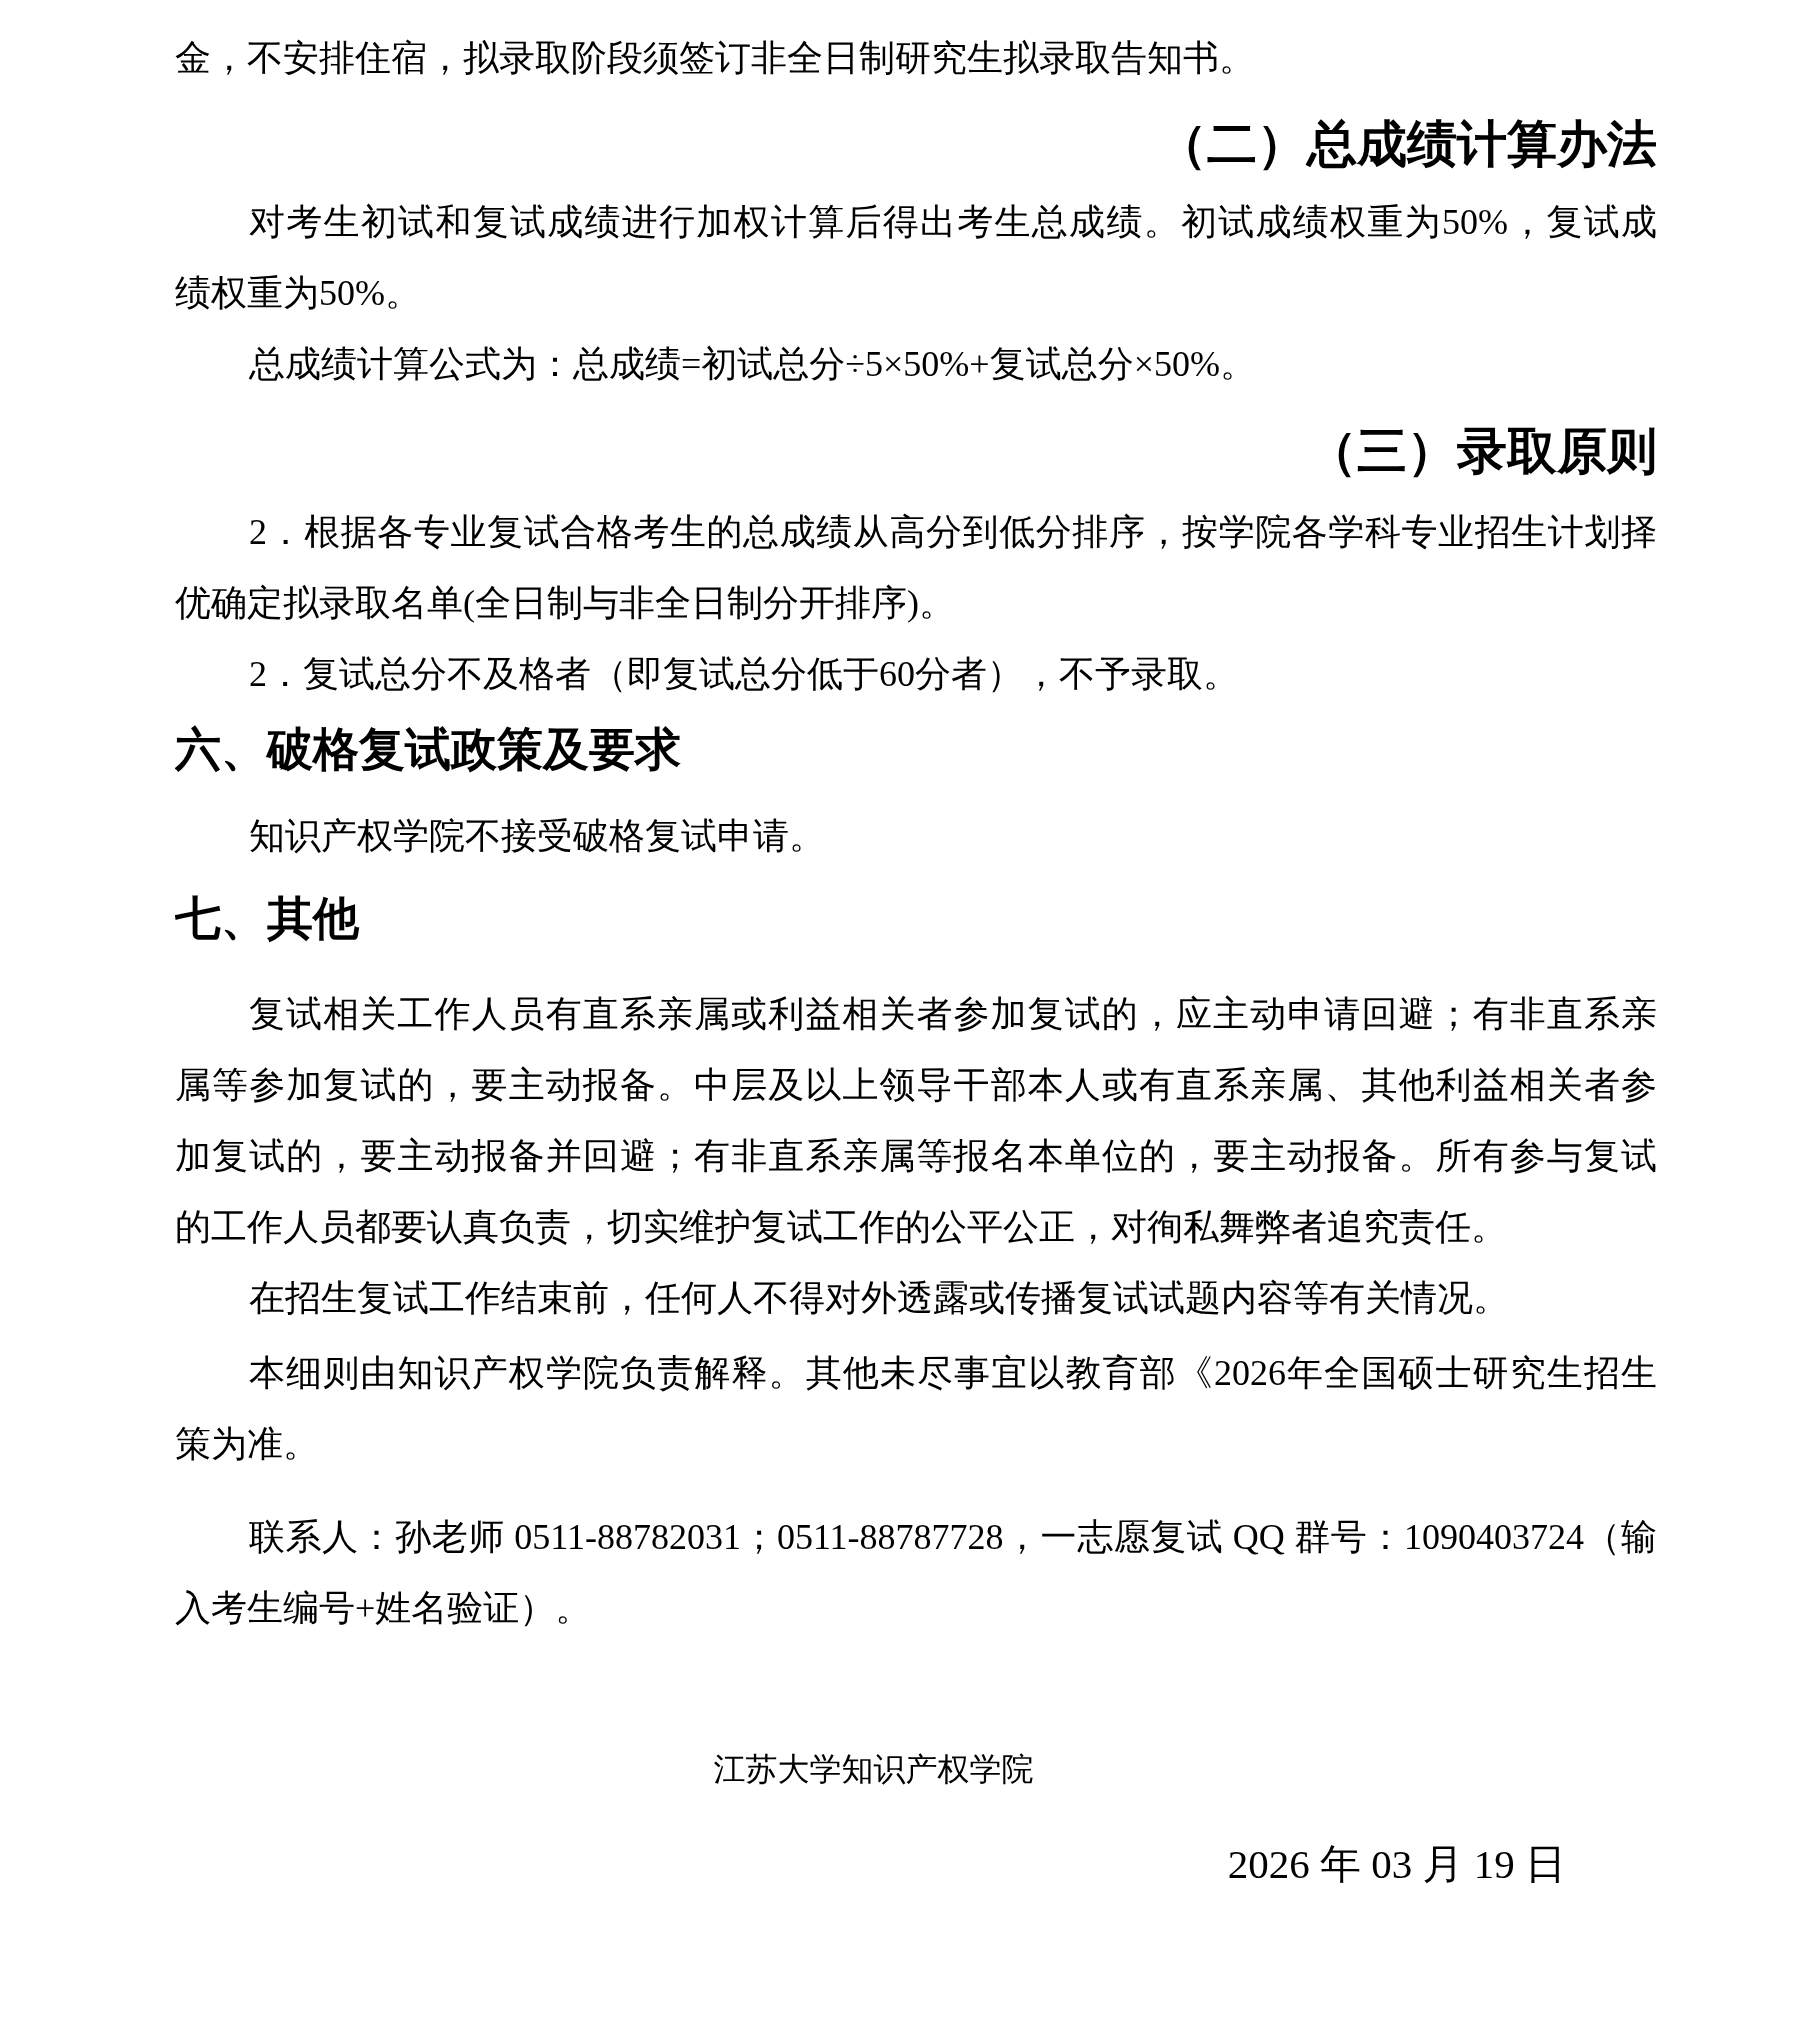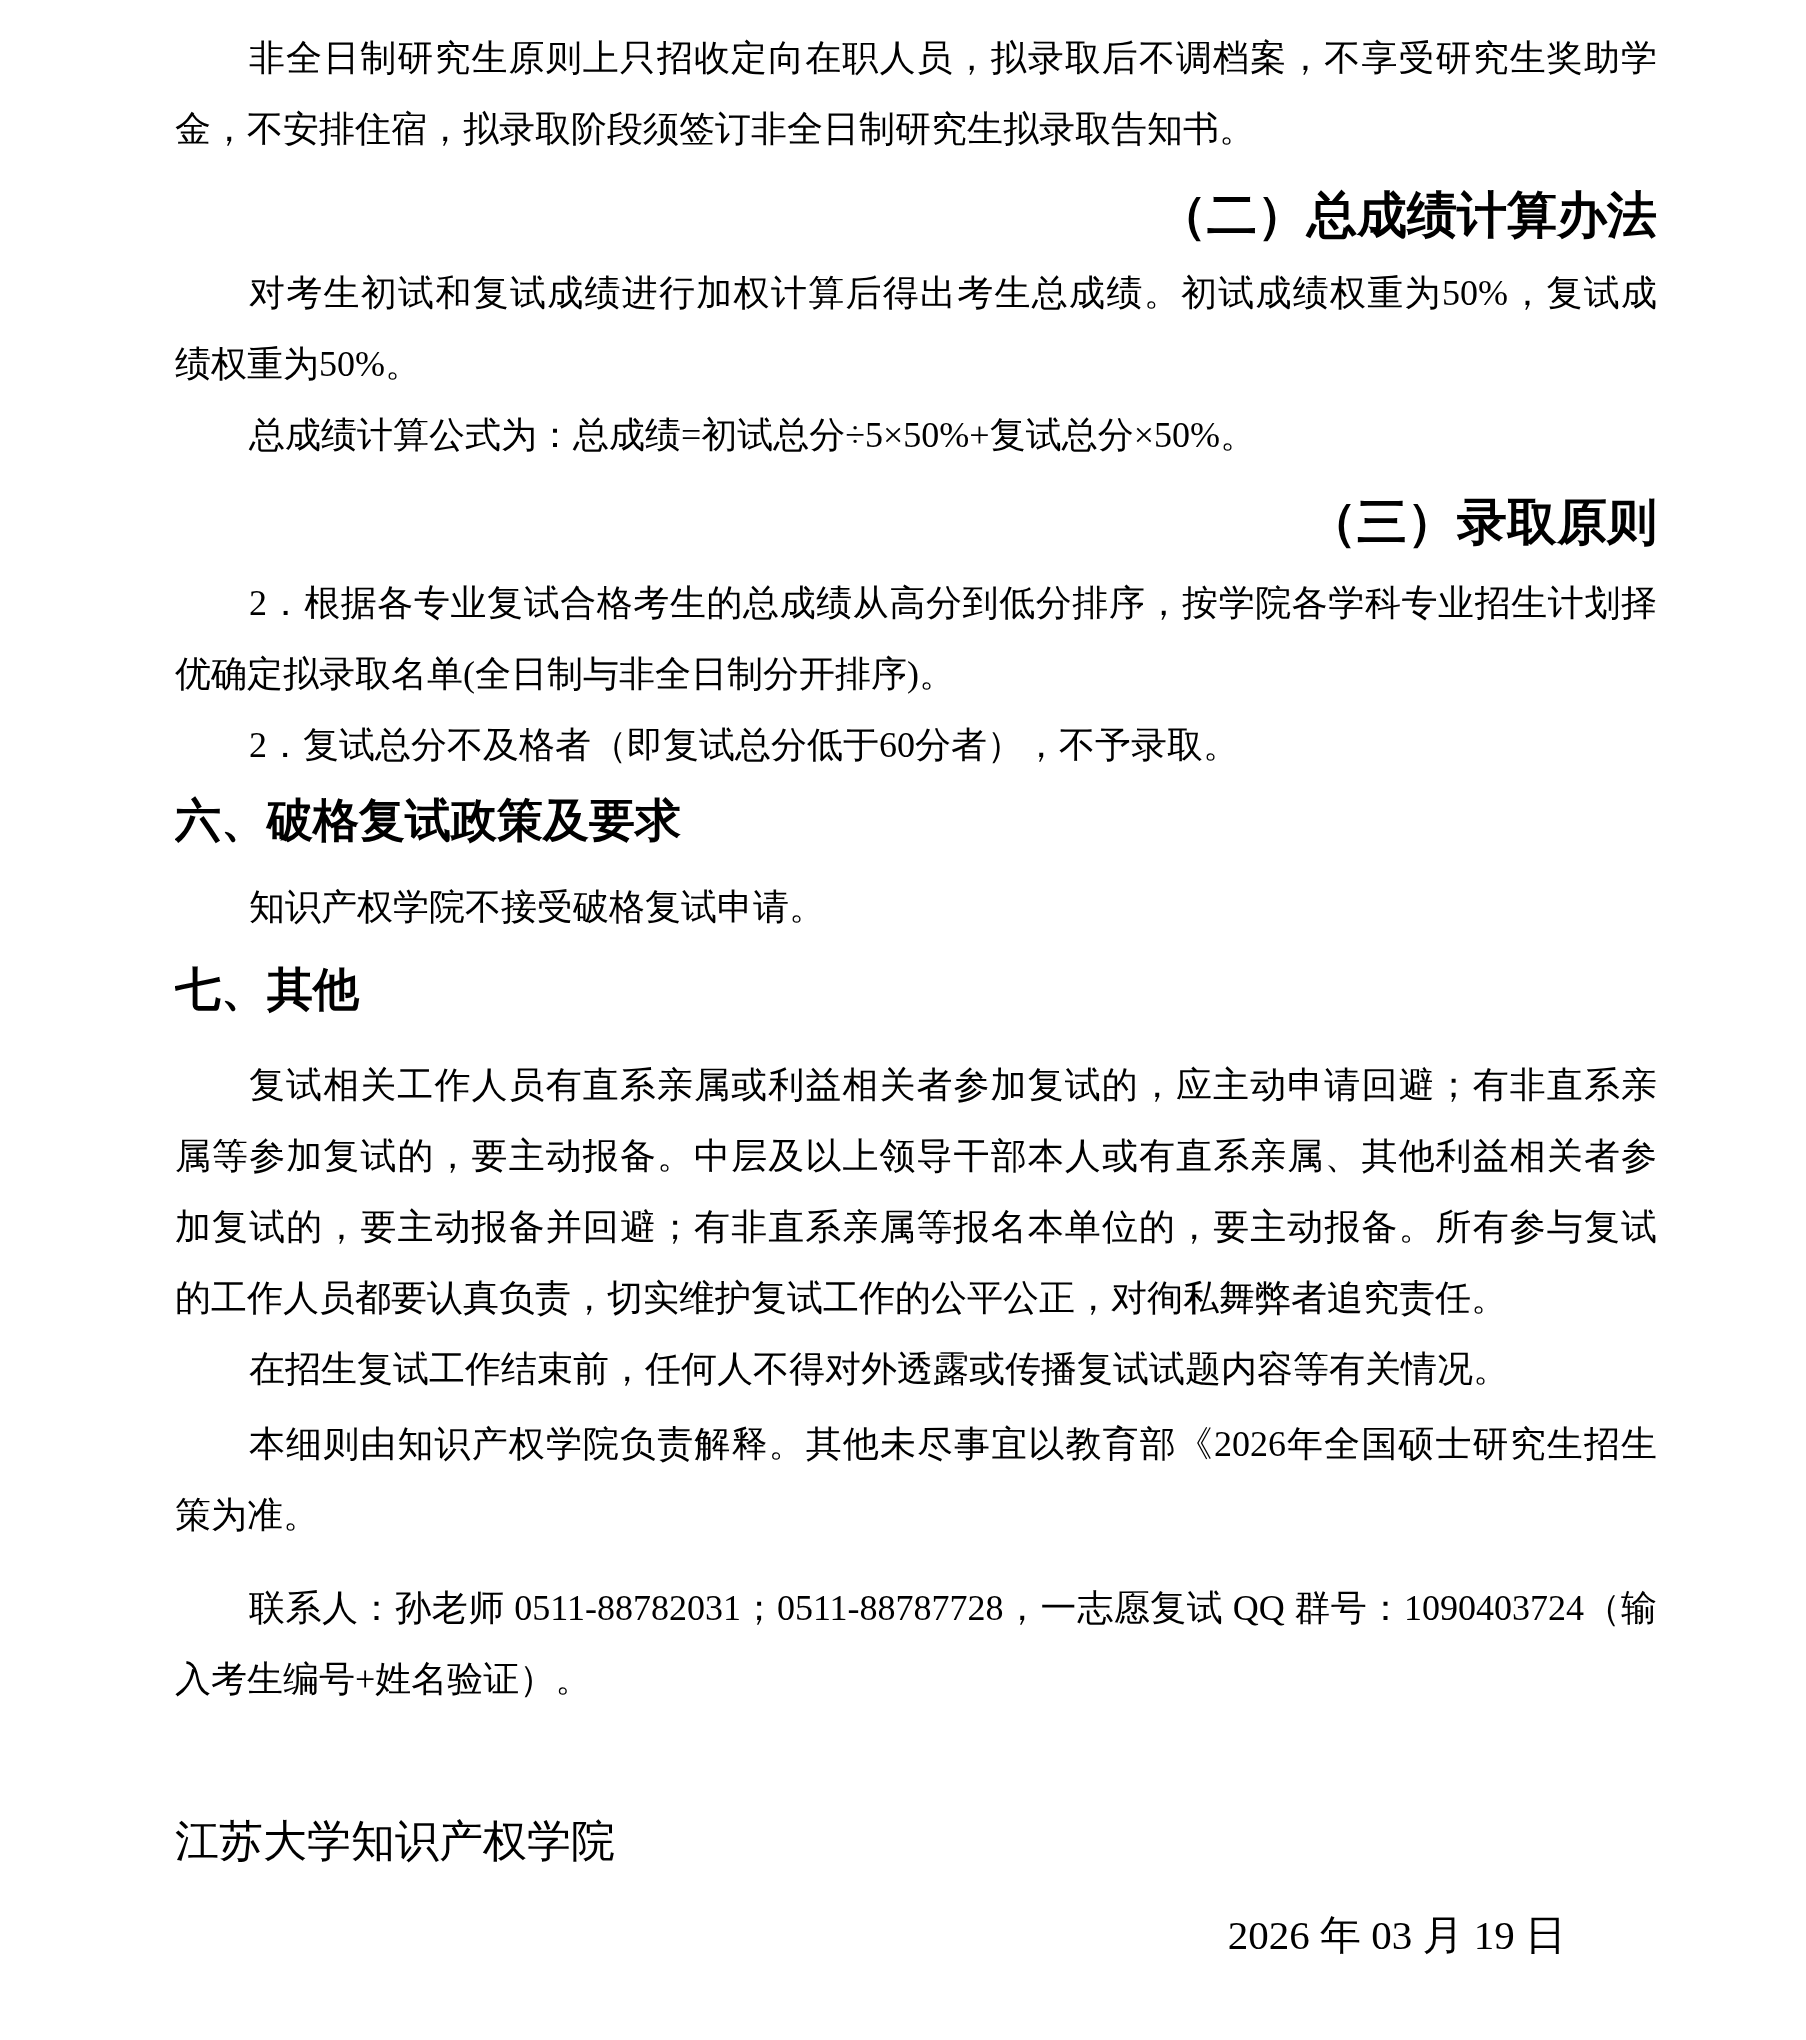--- a/index.html
+++ b/index.html
@@ -44,25 +44,25 @@
     font-weight: bold;
     font-size: 50px;
     line-height: 71px;
     height: 71px;
     margin: 0 0 0 78px;
     overflow: hidden;
     text-align: right;
   }
   .sig {
     font-family: "Liberation Sans", "DejaVu Sans", sans-serif;
-    font-size: 44px;
+    font-size: 32px;
     line-height: 79px;
     height: 79px;
     margin: 0;
-    text-align: left;
+    text-align: center;
     padding-right: 85px;
     overflow: hidden;
   }
   .date {
     font-size: 41px;
     line-height: 79px;
     height: 79px;
     margin: 0;
     text-align: right;
     padding-right: 91px;
@@ -77,21 +77,20 @@
   .mt24 { margin-top: 21px; }
   .mt25 { margin-top: 22px; }
   .mt97 { margin-top: 86px; }
 </style>
 </head>
 <body>
 
 <div class="page">
   <div class="content">
 
-    <p class="bl j ind">非全日制研究生原则上只招收定向在职人员，拟录取后不调档案，不享受研究生奖助学</p>
     <p class="bl">金，不安排住宿，拟录取阶段须签订非全日制研究生拟录取告知书。</p>
 
     <p class="h2 mt20">（二）总成绩计算办法</p>
 
     <p class="bl j ind mt5">对考生初试和复试成绩进行加权计算后得出考生总成绩。初试成绩权重为50%，复试成</p>
     <p class="bl">绩权重为50%。</p>
 
     <p class="bl ind">总成绩计算公式为：总成绩=初试总分÷5×50%+复试总分×50%。</p>
 
     <p class="h2 mt22">（三）录取原则</p>

